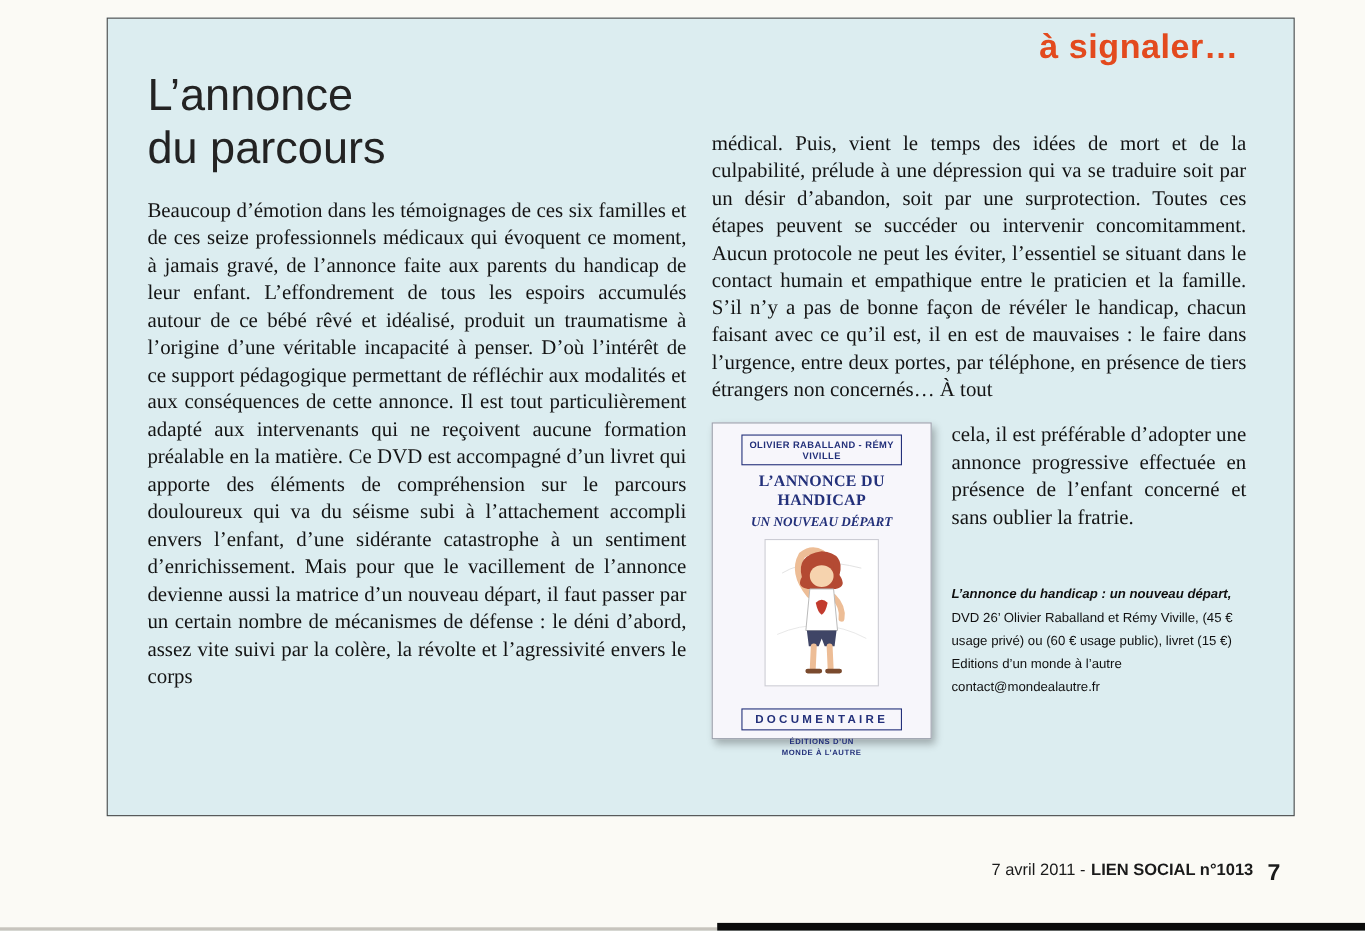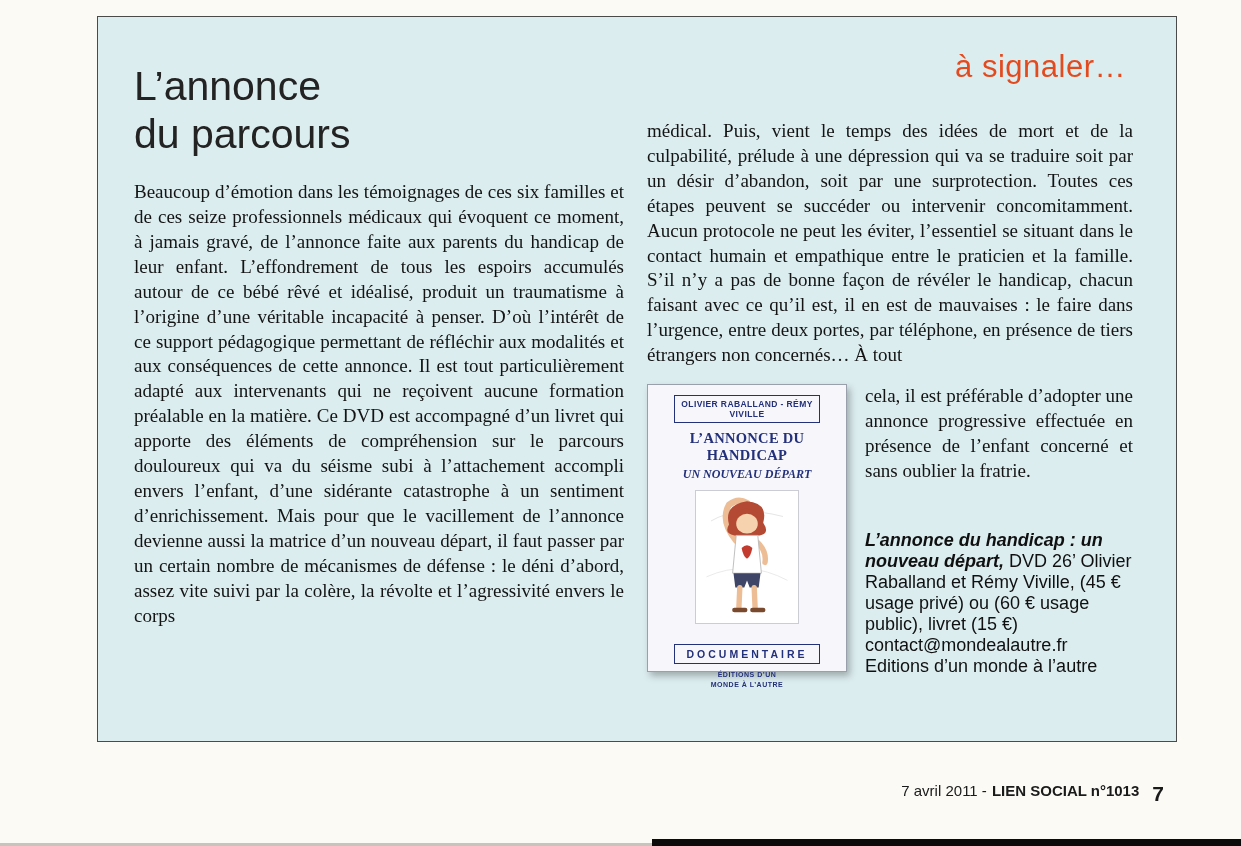--- a/index.html
+++ b/index.html
@@ -6,23 +6,23 @@
   body{
     width:1241px;height:846px;position:relative;overflow:hidden;
     background:#fbfaf5;
     font-family:"Liberation Serif", serif;
   }
   .panel{
     position:absolute;left:97px;top:16px;width:1080px;height:726px;
     background:#dcedf0;border:1px solid #4a4a4a;box-sizing:border-box;
   }
   .flag{
-    position:absolute;top:32px;right:50px;
+    position:absolute;top:8px;right:50px;
     font-family:"Liberation Sans", sans-serif;
-    font-weight:normal;font-size:31px;color:#e34a1e;letter-spacing:0.5px;text-align:right;
+    font-weight:bold;font-size:31px;color:#e34a1e;letter-spacing:0.5px;text-align:right;
   }
   .col-left{position:absolute;left:36px;top:46px;width:490px;}
   .col-right{position:absolute;left:549px;top:102px;width:486px;}
   .article-title{
     font-family:"Liberation Sans", sans-serif;
     font-size:41px;line-height:1.16;color:#232323;font-weight:400;
     margin:0 0 22px 0;
   }
   .body-text{
     font-size:19px;line-height:24.9px;text-align:justify;color:#141414;
@@ -60,21 +60,21 @@
     font-size:10.5px;font-weight:bold;letter-spacing:3px;text-align:center;
     padding:3px 0;margin-top:20px;
   }
   .dvd-publisher{
     color:#23307a;font-family:"Liberation Sans", sans-serif;
     font-size:7px;font-weight:bold;text-align:center;margin:6px auto 0;
     width:78px;line-height:1.35;letter-spacing:0.5px;
   }
   .caption{
     font-family:"Liberation Sans", sans-serif;
-    font-size:18px;line-height:21px;color:#101010;margin-top:46px;
+    font-size:12px;line-height:21px;color:#101010;margin-top:46px;
     overflow:hidden;
   }
   .cap-lead{font-weight:bold;font-style:italic;}
   .cap-line{display:block;}
   .footer{
     position:absolute;top:782px;right:77px;
     font-family:"Liberation Sans", sans-serif;font-size:15px;color:#1a1a1a;
     display:flex;align-items:flex-start;
   }
   .footer-date{margin-right:5px;}
@@ -123,22 +123,22 @@
           </svg>
         </div>
         <div class="dvd-genre">DOCUMENTAIRE</div>
         <div class="dvd-publisher">ÉDITIONS D’UN MONDE À L’AUTRE</div>
       </div>
 
       <p class="body-text">cela, il est préférable d’adopter une annonce progressive effectuée en présence de l’enfant concerné et sans oublier la fratrie.</p>
 
       <div class="caption">
         <span class="cap-lead">L’annonce du handicap : un nouveau départ,</span><span> DVD 26’ Olivier Raballand et Rémy Viville, (45 € usage privé) ou (60 € usage public), livret (15 €)</span>
+        <span class="cap-line">Editions d’un monde à l’autre</span>
         <span class="cap-line">contact@mondealautre.fr</span>
-        <span class="cap-line">Editions d’un monde à l’autre</span>
       </div>
     </div>
   </div>
 
 </div>
 
 <div class="footer">
   <span class="footer-date">7 avril 2011 -</span>
   <span class="footer-mag">LIEN SOCIAL n°1013</span>
   <span class="footer-page">7</span>

